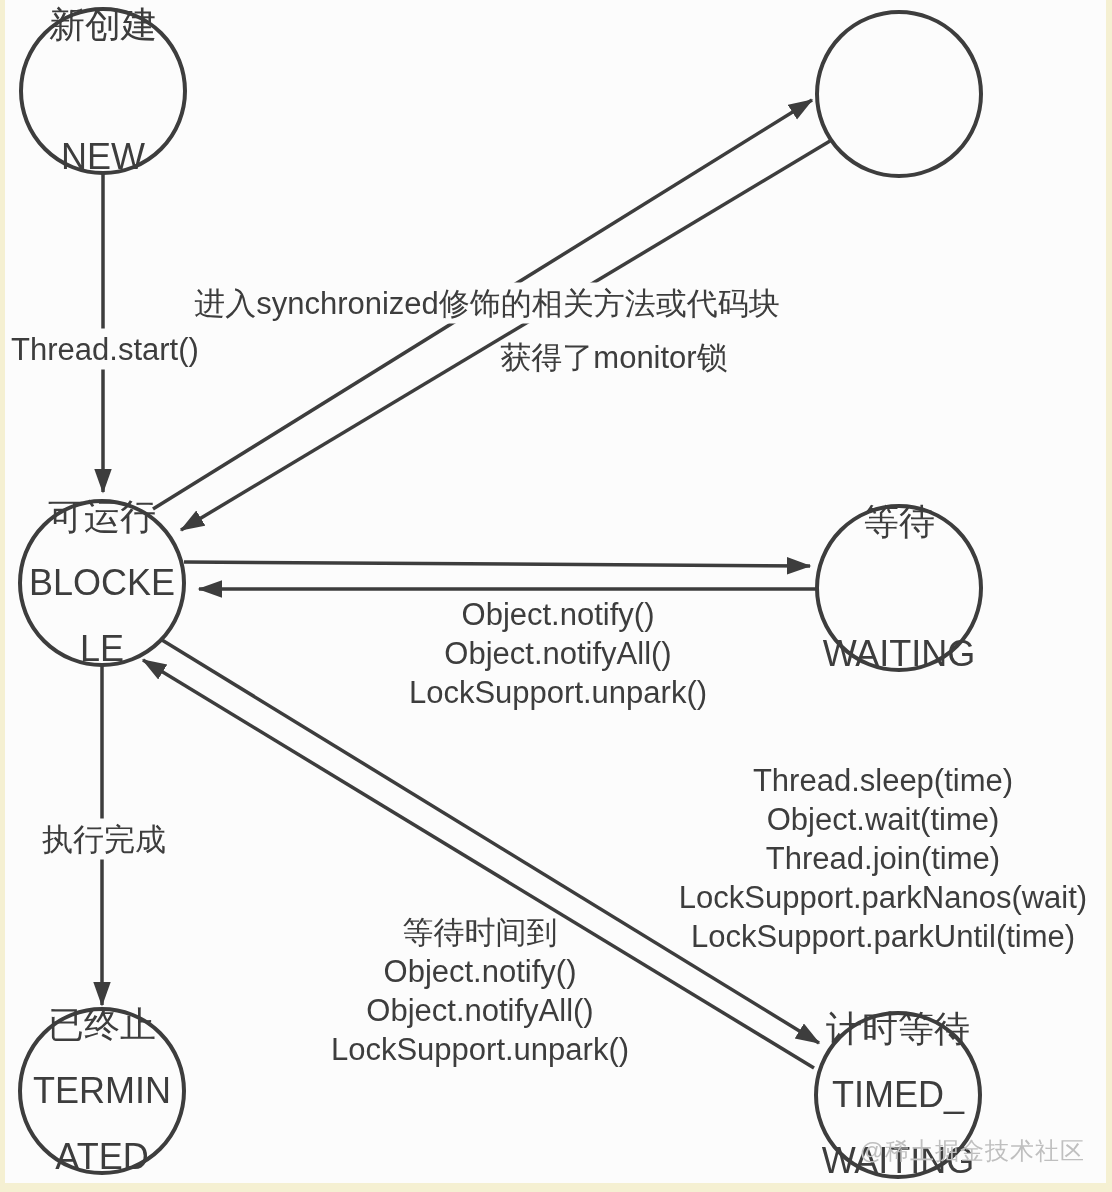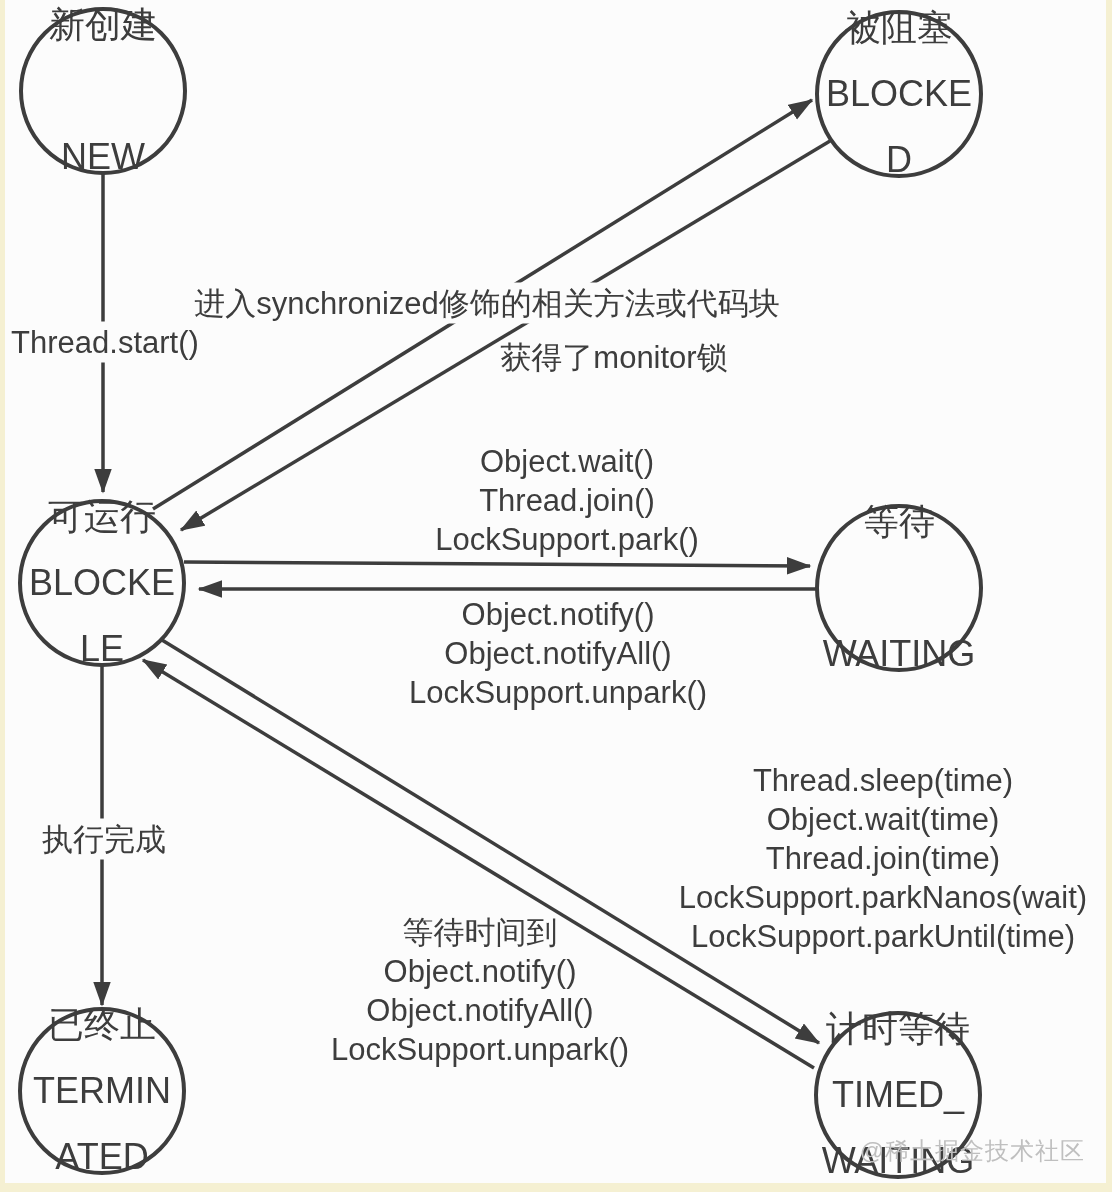--- a/index.html
+++ b/index.html
@@ -106,25 +106,20 @@
     <circle class="node-circle" cx="899" cy="588" r="82"></circle>
     <circle class="node-circle" cx="102" cy="1091" r="82"></circle>
     <circle class="node-circle" cx="898" cy="1095" r="82"></circle>
   </svg>
 
   <div class="node-label" style="left:103px;top:91px;">
     <div>新创建</div>
     <div>NEW</div>
   </div>
 
-  <div class="node-label" style="left:899px;top:94px;">
-    <div>被阻塞</div>
-    <div>BLOCKE</div>
-    <div>D</div>
-  </div>
 
   <div class="node-label" style="left:102px;top:583px;">
     <div>可运行</div>
     <div>BLOCKE</div>
     <div>LE</div>
   </div>
 
   <div class="node-label" style="left:899px;top:588px;">
     <div>等待</div>
     <div>WAITING</div>
@@ -135,37 +130,32 @@
     <div>TERMIN</div>
     <div>ATED</div>
   </div>
 
   <div class="node-label" style="left:898px;top:1095px;">
     <div>计时等待</div>
     <div>TIMED_</div>
     <div>WAITING</div>
   </div>
 
-  <div class="edge-label bg" style="left:105px;top:342px;">
+  <div class="edge-label bg" style="left:105px;top:349px;">
     <div>Thread.start()</div>
   </div>
 
   <div class="edge-label bg" style="left:487px;top:303px;">
     <div>进入synchronized修饰的相关方法或代码块</div>
   </div>
 
   <div class="edge-label" style="left:614px;top:357px;">
     <div>获得了monitor锁</div>
   </div>
 
-  <div class="edge-label" style="left:567px;top:500px;">
-    <div>Object.wait()</div>
-    <div>Thread.join()</div>
-    <div>LockSupport.park()</div>
-  </div>
 
   <div class="edge-label" style="left:558px;top:653px;">
     <div>Object.notify()</div>
     <div>Object.notifyAll()</div>
     <div>LockSupport.unpark()</div>
   </div>
 
   <div class="edge-label bg" style="left:104px;top:839px;">
     <div>执行完成</div>
   </div>

